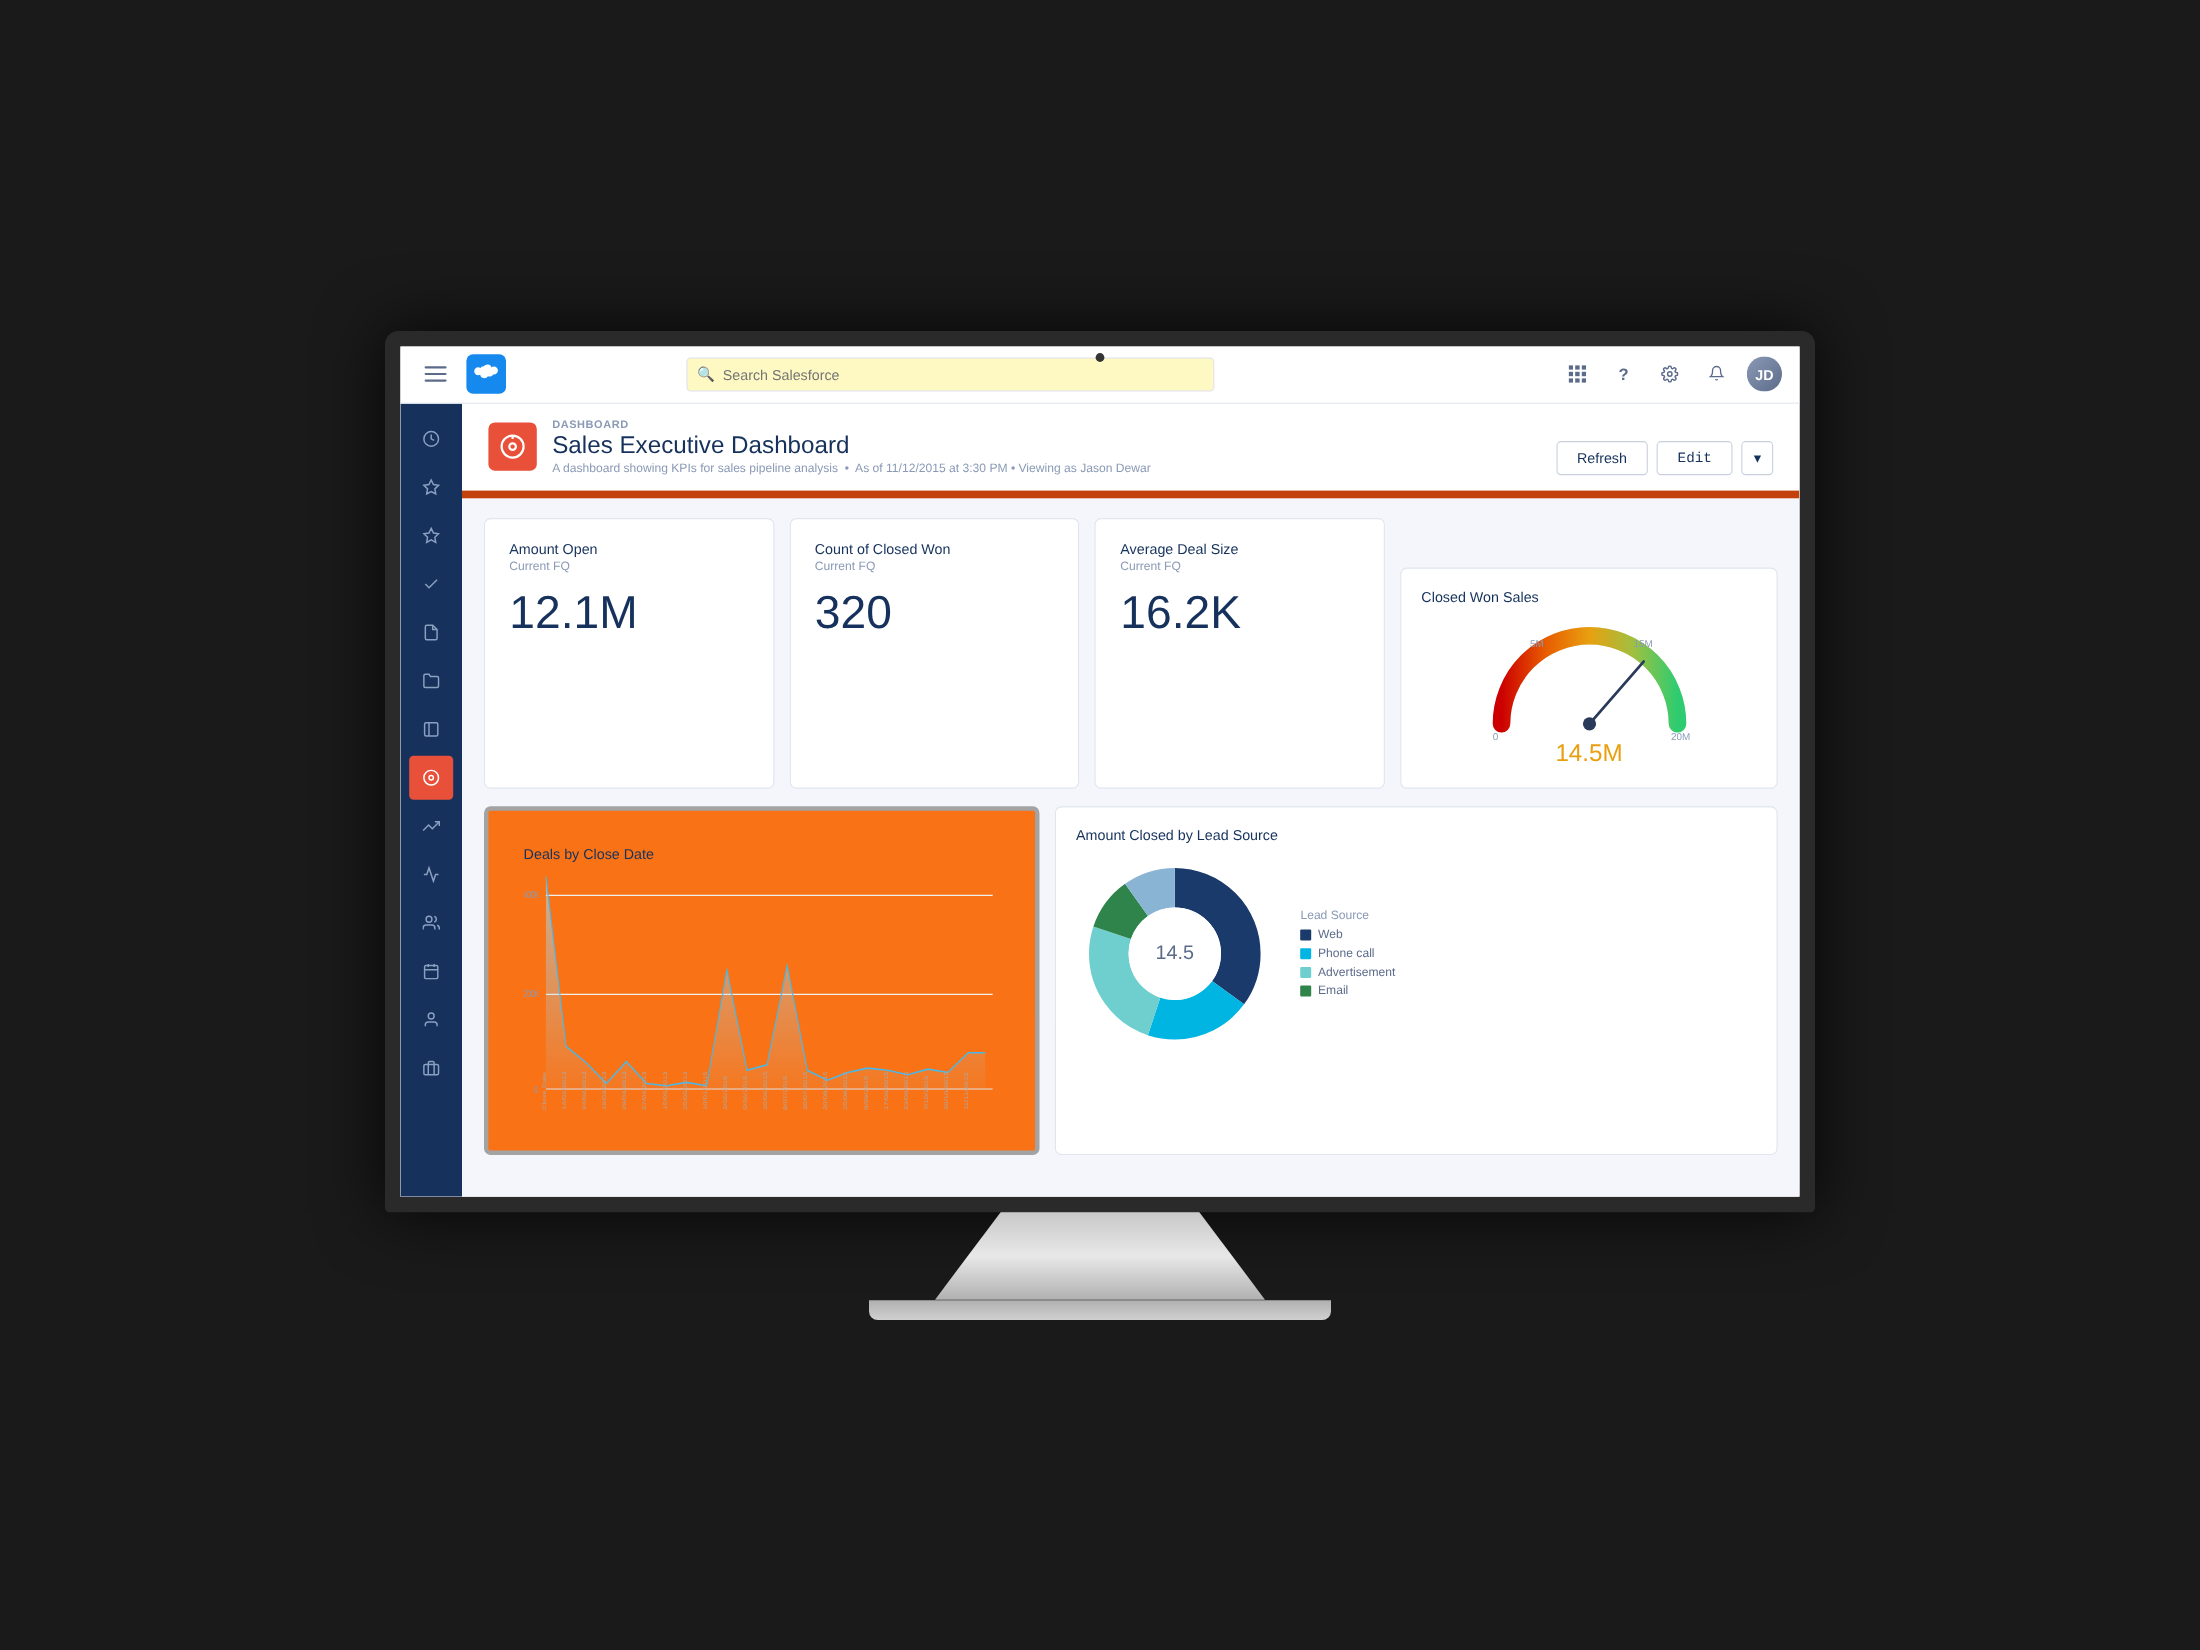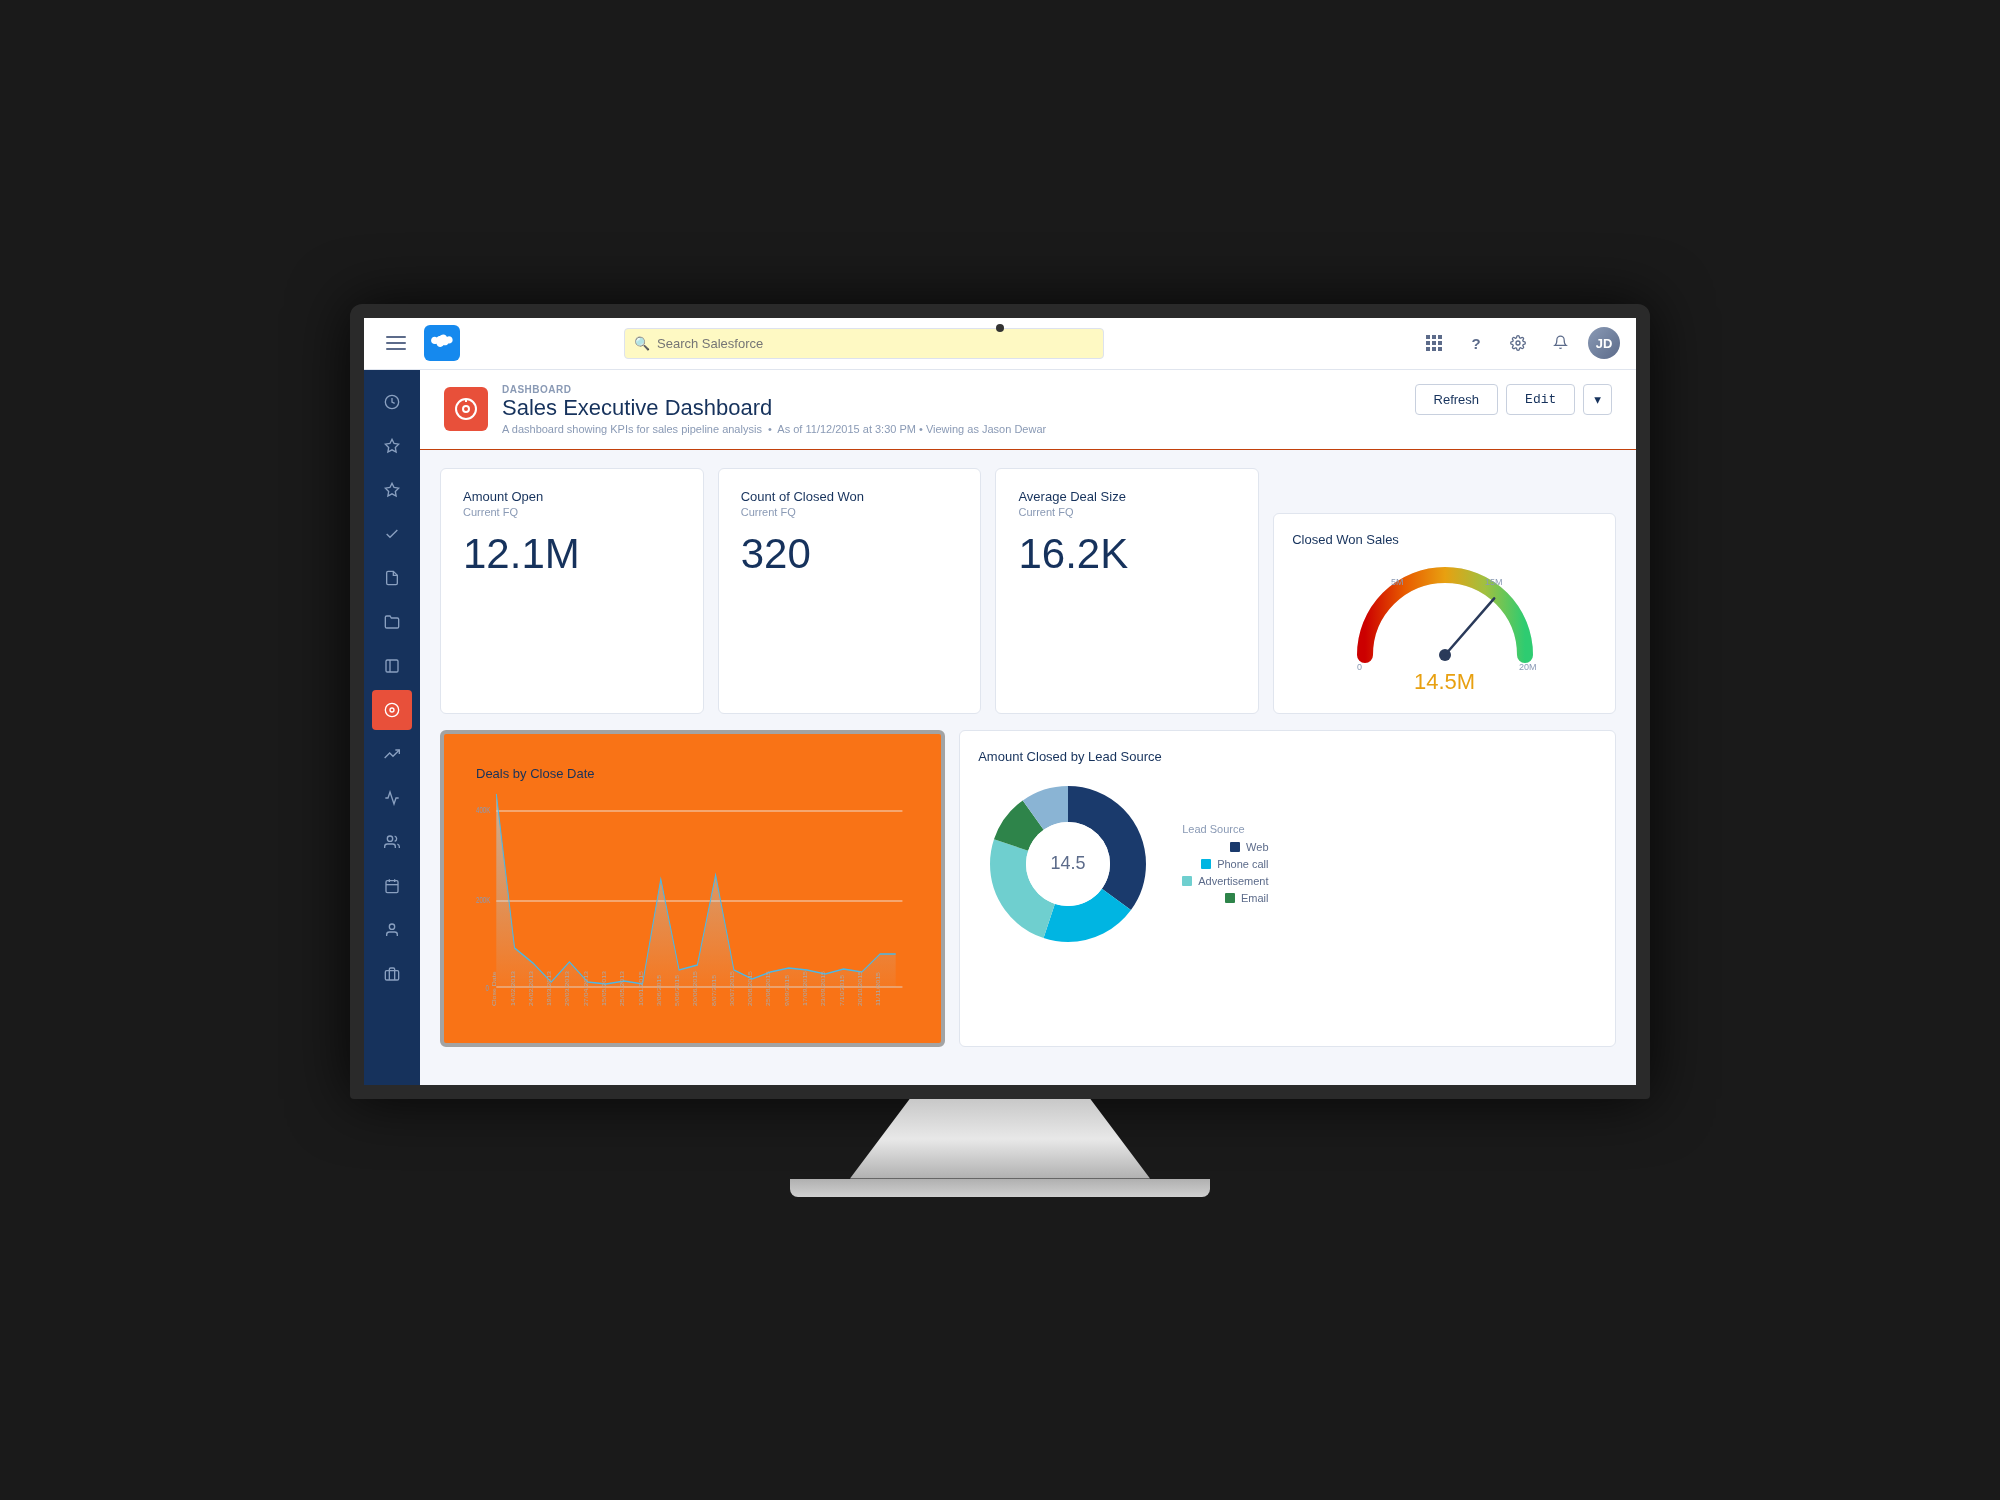--- a/index.html
+++ b/index.html
@@ -214,23 +214,23 @@
     .content {
       flex: 1;
       overflow-y: auto;
       background: #f4f6fb;
     }
 
     
     .dash-header {
       background: #fff;
       padding: 14px 24px;
-      border-bottom: 1px solid #c2410c;
-      display: flex;
-      align-items: flex-start;
+      border-bottom: 7px solid #c2410c;
+      display: flex;
+      align-items: flex-end;
       justify-content: space-between;
     }
 
     .dash-header-left {
       display: flex;
       align-items: center;
       gap: 14px;
     }
 
     .dash-icon {
@@ -437,21 +437,20 @@
       color: #8a9ab5;
       margin-bottom: 6px;
     }
 
     .legend-item {
       display: flex;
       align-items: center;
       gap: 6px;
       margin-bottom: 5px;
       color: #5c6b8a;
-      justify-content: flex-end;
     }
 
     .legend-dot {
       width: 10px;
       height: 10px;
       border-radius: 1px;
       flex-shrink: 0;
     }
   </style>
 </head>

